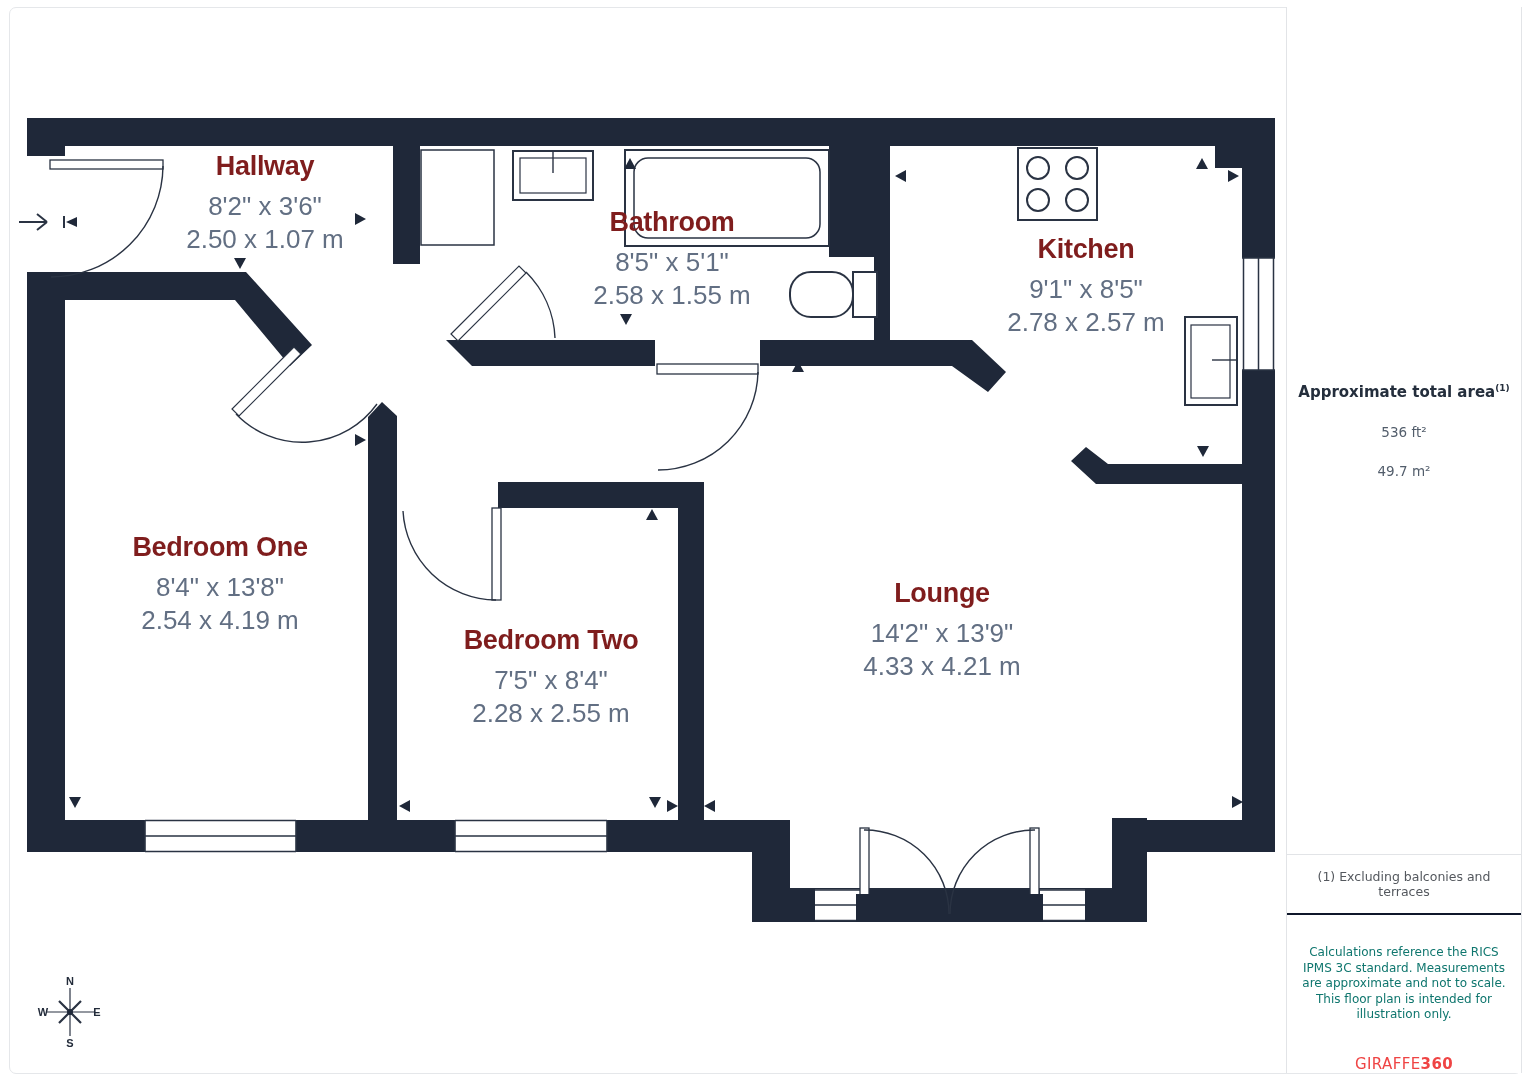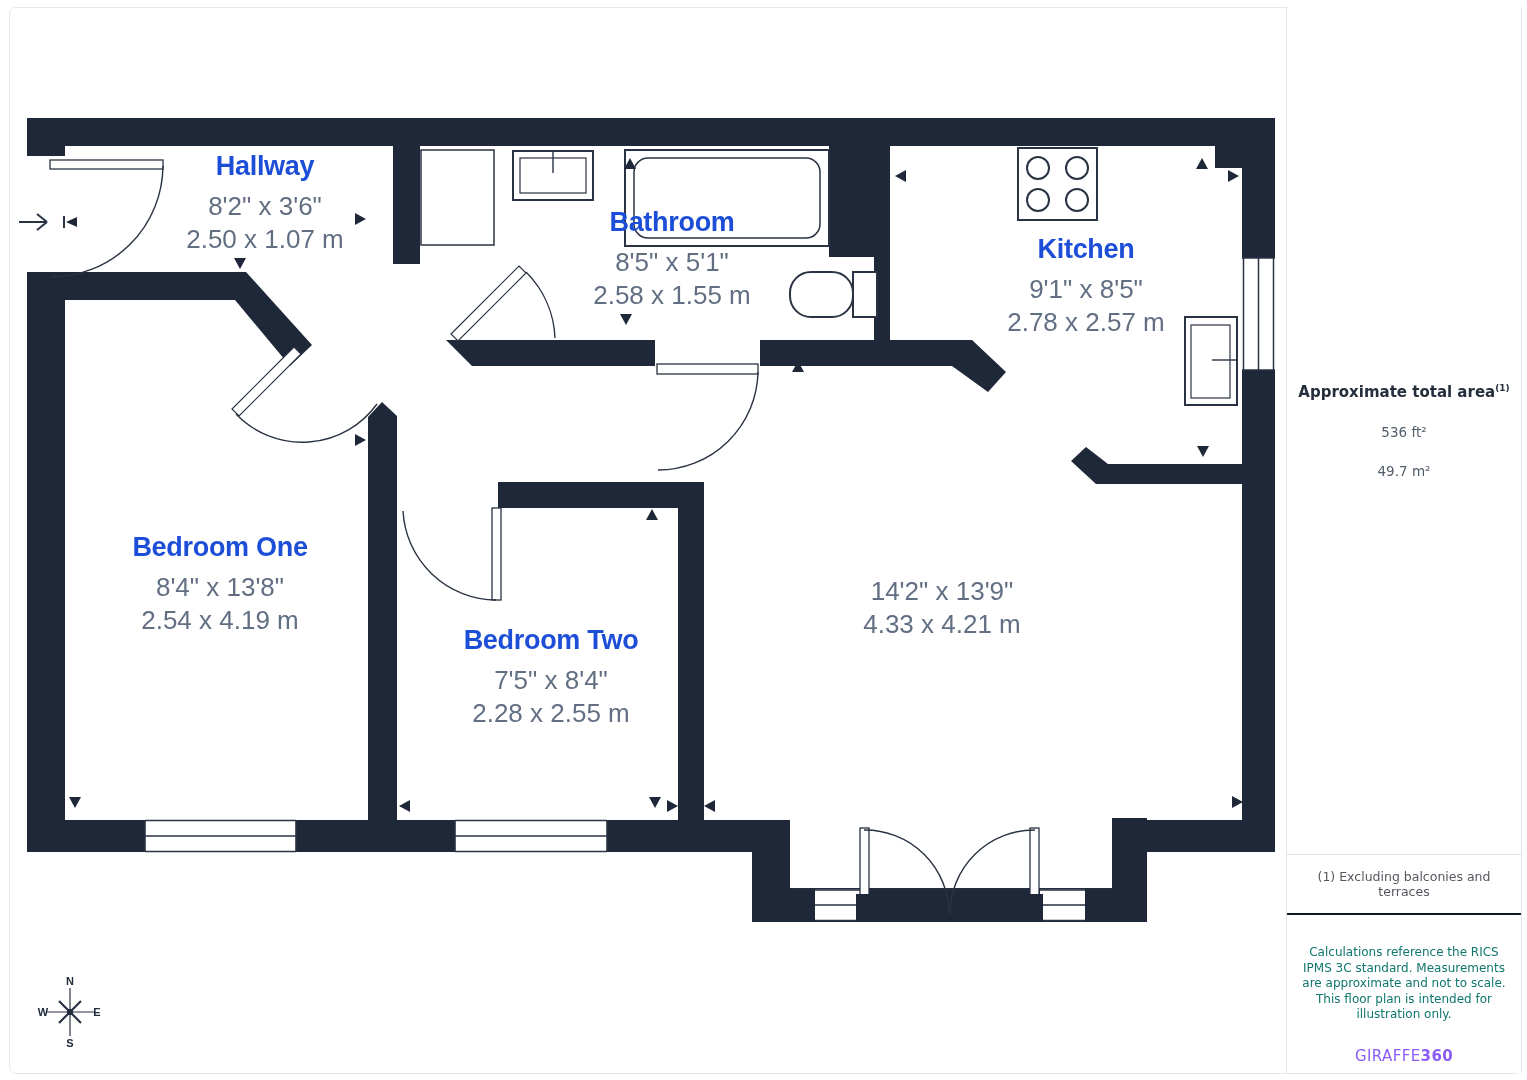--- a/index.html
+++ b/index.html
@@ -11,21 +11,21 @@
     position:absolute;left:9px;top:7px;width:1511px;height:1065px;
     border:1px solid #e5e7ea;border-radius:7px;pointer-events:none;
   }
   svg.plan{position:absolute;left:0;top:0;}
   .wall{fill:#1f2839;stroke:none;}
   .thin{stroke:#2a3343;fill:none;}
   .leaf{fill:#ffffff;stroke:#2a3343;}
   .fixture{fill:#ffffff;stroke:#2a3343;}
   .winline{stroke:#2a3343;}
   .room-label{position:absolute;text-align:center;transform:translateX(-50%);white-space:nowrap;}
-  .rname{font-size:27px;font-weight:700;color:#1d4ed8;line-height:42px;letter-spacing:-0.3px;}
+  .rname{font-size:27px;font-weight:700;color:#7f1d1d;line-height:42px;letter-spacing:-0.3px;}
   .rdim{font-size:26px;color:#626f83;line-height:33px;}
   .rdim.first{margin-top:3px;}
   .compass-letter{
     position:absolute;transform:translate(-50%,-50%);
     font-size:11px;font-weight:700;color:#222b3a;
   }
   .sidebar{
     position:absolute;left:1286px;top:7px;width:236px;height:1066px;
     border-left:1px solid #e2e4e7;border-right:1px solid #e2e4e7;
     font-family:"DejaVu Sans", sans-serif;box-sizing:border-box;background:#fff;
@@ -37,21 +37,21 @@
   .footnote-section{
     position:absolute;top:847px;left:0;right:0;height:61px;
     border-top:1px solid #e2e4e7;border-bottom:2px solid #0f172a;
     display:flex;align-items:center;justify-content:center;
     font-size:12.5px;color:#54585e;text-align:center;padding:0 10px;box-sizing:border-box;
   }
   .disclaimer-block{position:absolute;top:908px;left:0;right:0;text-align:center;}
   .disclaimer{
     width:210px;margin:30px auto 0;font-size:12px;line-height:15.5px;color:#0f766e;text-align:center;
   }
-  .brand{margin-top:24px;font-size:15px;color:#8b5cf6;letter-spacing:0.4px;}
+  .brand{margin-top:32px;font-size:15px;color:#ef4444;letter-spacing:0.4px;}
   .brand .bold{font-weight:700;}
 </style>
 </head>
 <body>
 
 <div class="stage">
 
   <div class="frame"></div>
 
   <svg class="plan" width="1527" height="1080" viewBox="0 0 1527 1080">
@@ -210,20 +210,21 @@
     <div class="rdim">2.54 x 4.19 m</div>
   </div>
 
   <div class="room-label" style="left:551px;top:619px;">
     <div class="rname">Bedroom Two</div>
     <div class="rdim first">7'5" x 8'4"</div>
     <div class="rdim">2.28 x 2.55 m</div>
   </div>
 
   <div class="room-label" style="left:942px;top:572px;">
+    <div class="rname">Lounge</div>
     <div class="rdim first">14'2" x 13'9"</div>
     <div class="rdim">4.33 x 4.21 m</div>
   </div>
 
   <span class="compass-letter" style="left:70px;top:981px;">N</span>
   <span class="compass-letter" style="left:70px;top:1043px;">S</span>
   <span class="compass-letter" style="left:43px;top:1012px;">W</span>
   <span class="compass-letter" style="left:97px;top:1012px;">E</span>
 
   <aside class="sidebar">

